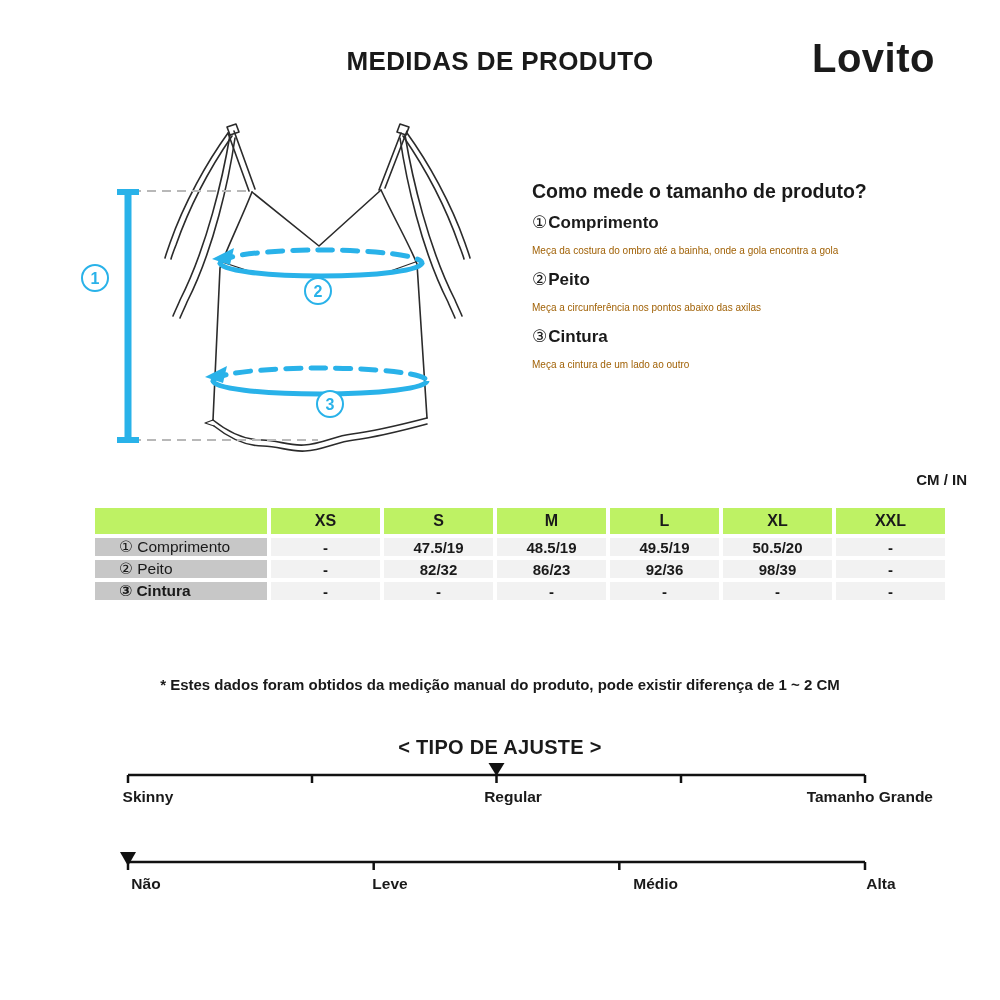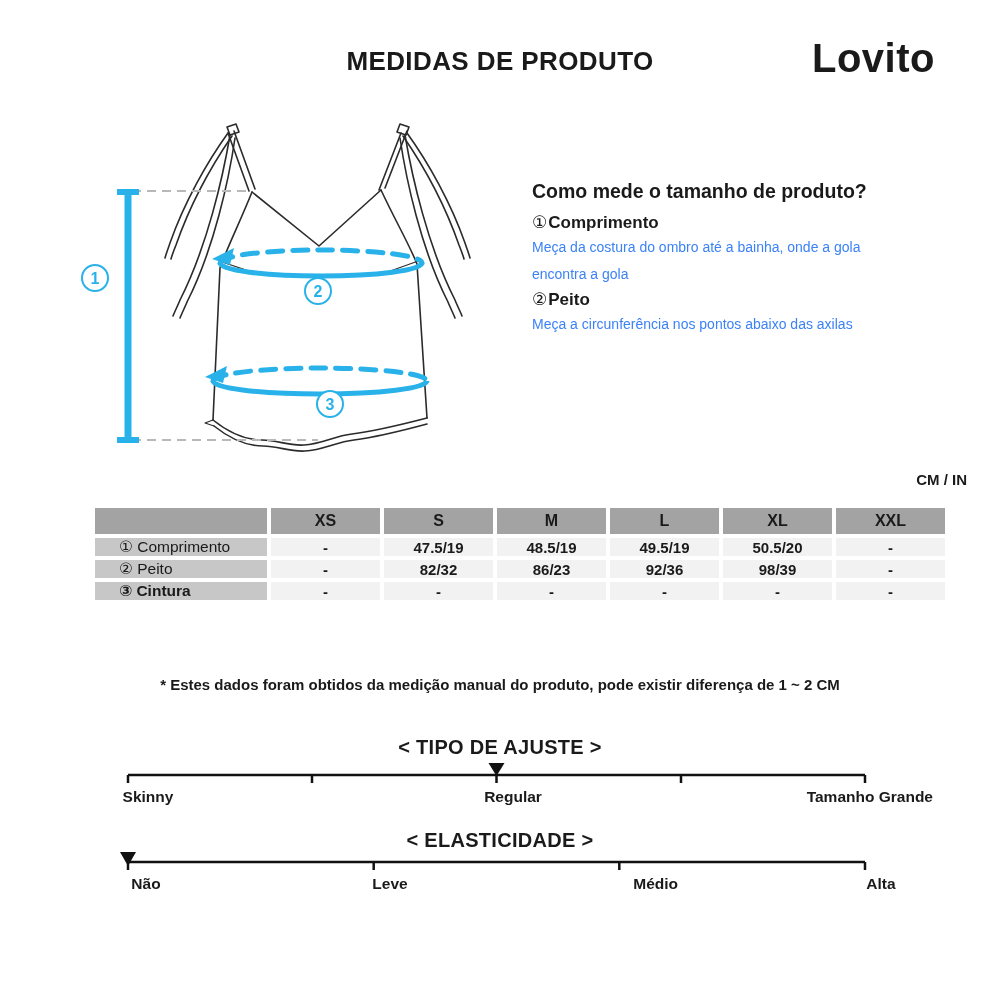--- a/index.html
+++ b/index.html
@@ -11,28 +11,28 @@
   .title{position:absolute;top:46px;left:0;width:1000px;text-align:center;
     font-size:26px;font-weight:bold;letter-spacing:.4px;}
   .brand{position:absolute;top:36px;left:812px;font-size:40px;font-weight:bold;letter-spacing:.5px;}
   
   .garment{position:absolute;left:55px;top:105px;}
   
   .howto{position:absolute;left:532px;top:180px;width:400px;}
   .howto-title{font-size:19.5px;font-weight:bold;margin-bottom:8px;}
   .howto-name{font-size:17px;font-weight:bold;line-height:23px;}
   .howto-name .circ{font-weight:normal;margin-right:1px;}
-  .howto-desc{font-size:14px;line-height:27px;color:#3b82f6;width:366px;}
+  .howto-desc{font-size:10px;line-height:34px;color:#a16207;width:366px;}
   
   .unit{position:absolute;top:471px;right:33px;font-size:15px;font-weight:bold;}
   .size-table{position:absolute;left:91px;top:504px;border-collapse:separate;border-spacing:4px;}
   .size-table th,.size-table td{padding:0;text-align:center;vertical-align:middle;}
   .size-table col.c0{width:172px;}
   .size-table col.cd{width:109px;}
-  .size-table th{background:#a3a3a3;height:26px;font-size:16px;font-weight:bold;}
+  .size-table th{background:#bef264;height:26px;font-size:16px;font-weight:bold;}
   .size-table td{background:#f2f2f2;height:14px;font-size:15px;font-weight:bold;}
   .size-table td.rowlabel{background:#c7c7c7;text-align:left;padding-left:24px;
     font-weight:normal;font-size:15.5px;}
   .size-table td.rowlabel.em{font-weight:bold;}
   
   .footnote{position:absolute;top:676px;left:0;width:1000px;text-align:center;
     font-size:15px;font-weight:bold;}
   
   .scale-title{position:absolute;left:0;width:1000px;text-align:center;
     font-size:20px;font-weight:bold;letter-spacing:.3px;}
@@ -135,20 +135,24 @@
   <div class="howto">
     <div class="howto-title">Como mede o tamanho de produto?</div>
     <div class="howto-item">
       <div class="howto-name"><span class="circ">①</span><span>Comprimento</span></div>
       <div class="howto-desc">Meça da costura do ombro até a bainha, onde a gola encontra a gola</div>
     </div>
     <div class="howto-item">
       <div class="howto-name"><span class="circ">②</span><span>Peito</span></div>
       <div class="howto-desc">Meça a circunferência nos pontos abaixo das axilas</div>
     </div>
+    <div class="howto-item">
+      <div class="howto-name"><span class="circ">③</span><span>Cintura</span></div>
+      <div class="howto-desc">Meça a cintura de um lado ao outro</div>
+    </div>
   </div>
 
   <div class="unit">CM / IN</div>
 
   <table class="size-table">
     <colgroup>
       <col class="c0">
         <col class="cd">
         <col class="cd">
         <col class="cd">
@@ -209,21 +213,20 @@
       <line x1="752" y1="12" x2="752" y2="20"></line>
     </g>
     <polygon points="375.5,0 391.5,0 383.5,13" fill="#111"></polygon>
   </svg>
   <div class="labels-row l1 axis-labels">
     <span class="pos-a">Skinny</span>
     <span class="pos-b">Regular</span>
     <span class="pos-c">Tamanho Grande</span>
   </div>
 
-  <div class="scale-title t2">&lt; ELASTICIDADE &gt;</div>
   <svg class="axis a2" width="804" height="22" viewBox="0 0 804 22">
     <g stroke="#111" stroke-width="2.5" fill="none">
       <line x1="15" y1="12" x2="752" y2="12"></line>
       <line x1="15" y1="12" x2="15" y2="20"></line>
       <line x1="260.7" y1="12" x2="260.7" y2="20"></line>
       <line x1="506.3" y1="12" x2="506.3" y2="20"></line>
       <line x1="752" y1="12" x2="752" y2="20"></line>
     </g>
     <polygon points="7,2 23,2 15,16" fill="#111"></polygon>
   </svg>

